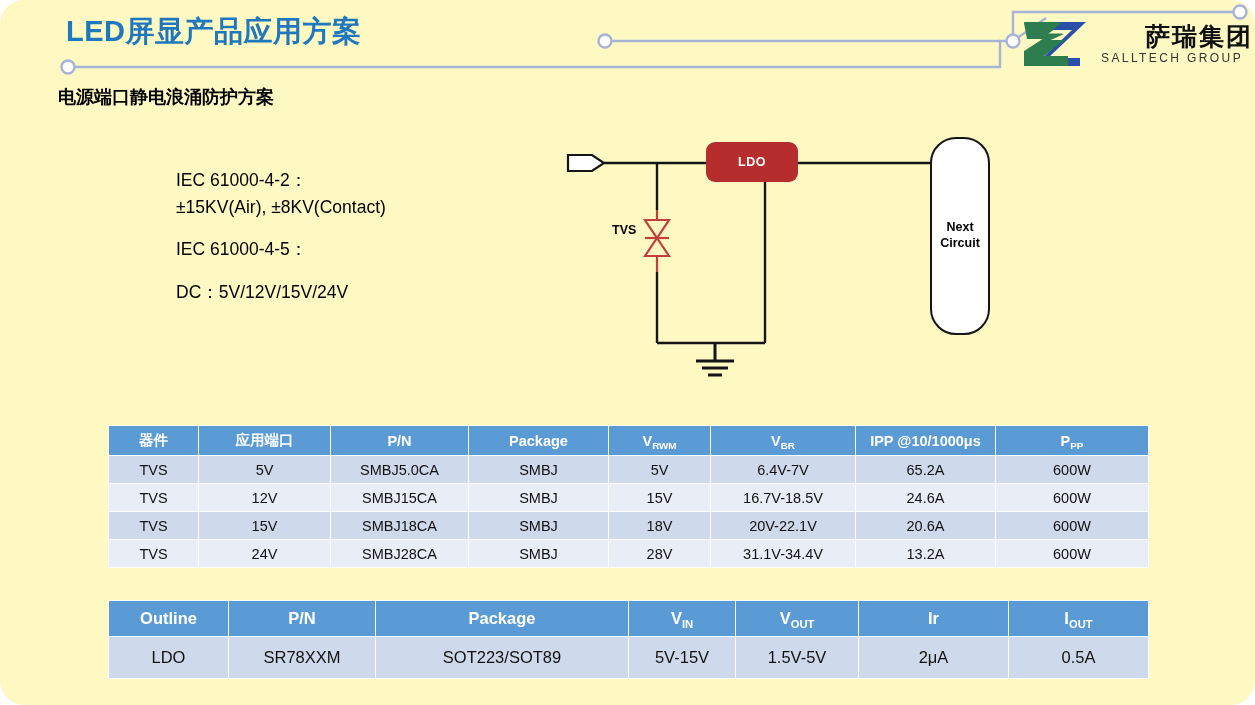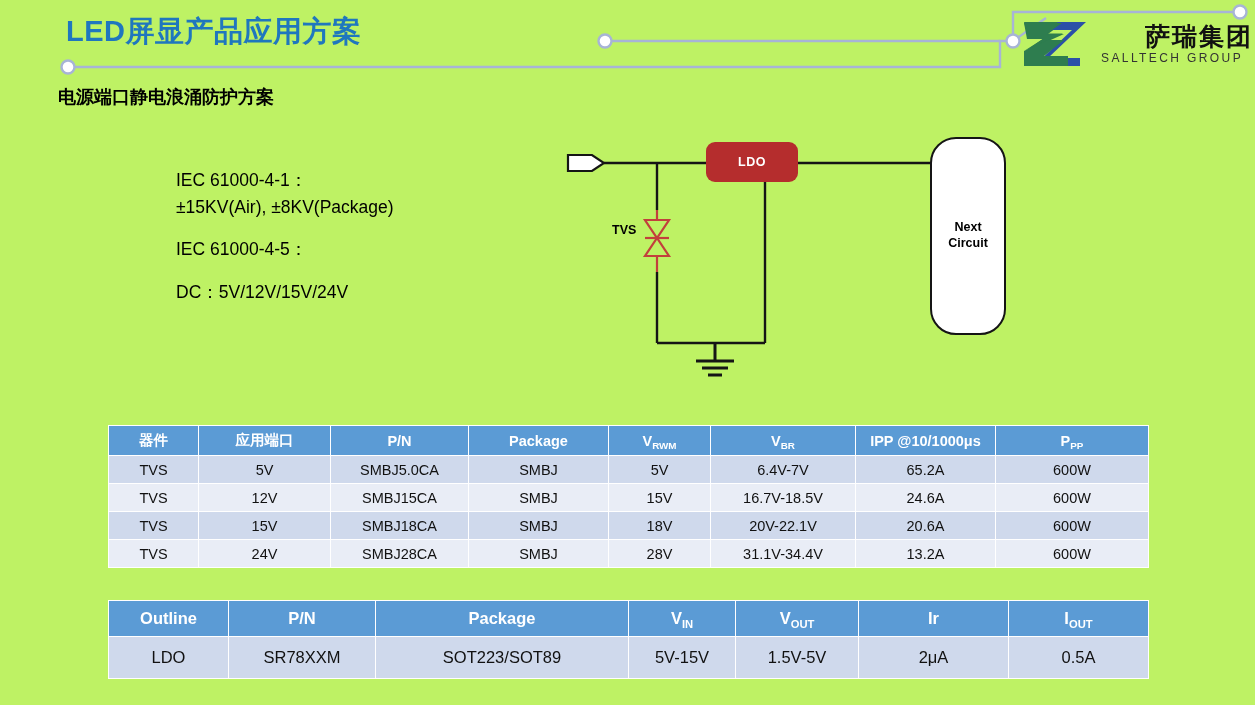--- a/index.html
+++ b/index.html
@@ -2,21 +2,21 @@
 <html><head>
 <meta charset="utf-8">
 <style>
   * { box-sizing: border-box; margin: 0; padding: 0; }
   html, body {
     width: 1255px; height: 705px;
     background: #ffffff;
     font-family: "Liberation Sans", "DejaVu Sans", sans-serif;
     overflow: hidden;
   }
-  #slide { position: relative; width: 1255px; height: 705px; background: #bef264; }
+  #slide { position: relative; width: 1255px; height: 705px; background: #fef9c3; border-radius: 24px; }
 
   
   #slide-title {
     position: absolute; left: 66px; top: 12px;
     font-size: 29px; font-weight: bold; color: #1F77BE;
     letter-spacing: .5px; white-space: nowrap;
   }
   #header-deco { position: absolute; left: 0; top: 0; width: 1255px; height: 92px; }
   #subtitle {
     position: absolute; left: 58px; top: 85px;
@@ -55,21 +55,21 @@
     color: #000; white-space: nowrap;
   }
   #ldo-box {
     position: absolute; left: 156px; top: 17px;
     width: 92px; height: 40px; background: #B52D2D;
     border-radius: 9px; display: flex; align-items: center; justify-content: center;
   }
   #ldo-label { font-size: 12.5px; font-weight: bold; color: #fff; letter-spacing: .6px; }
   #next-box {
     position: absolute; left: 380px; top: 12px;
-    width: 76px; height: 198px; border: 2.5px solid #151515;
+    width: 60px; height: 198px; border: 2.5px solid #151515;
     border-radius: 26px; background: #fff;
     display: flex; align-items: center; justify-content: center;
   }
   #next-label {
     font-size: 12.5px; font-weight: bold; color: #000;
     text-align: center; line-height: 1.25; white-space: pre-line;
   }
   #tvs-label { left: 62px; top: 98px; }
 
   
@@ -131,22 +131,22 @@
       <path d="M6,31 L6,46 L50,46 L50,36 L26,36 L46,20 L30,20 L6,31 Z" fill="#2E7D4F"></path>
     </svg>
     <div id="logo-text">
       <div id="logo-cn">萨瑞集团</div>
       <div id="logo-en">SALLTECH GROUP</div>
     </div>
   </div>
 
   <div id="spec-block">
     <div class="para">
-      <div>IEC 61000-4-1：</div>
-      <div>±15KV(Air), ±8KV(Package)</div>
+      <div>IEC 61000-4-2：</div>
+      <div>±15KV(Air), ±8KV(Contact)</div>
     </div>
     <div class="para">
       <div>IEC 61000-4-5：</div>
     </div>
     <div class="para">
       <div>DC：5V/12V/15V/24V</div>
     </div>
   </div>
 
   <div id="circuit">

